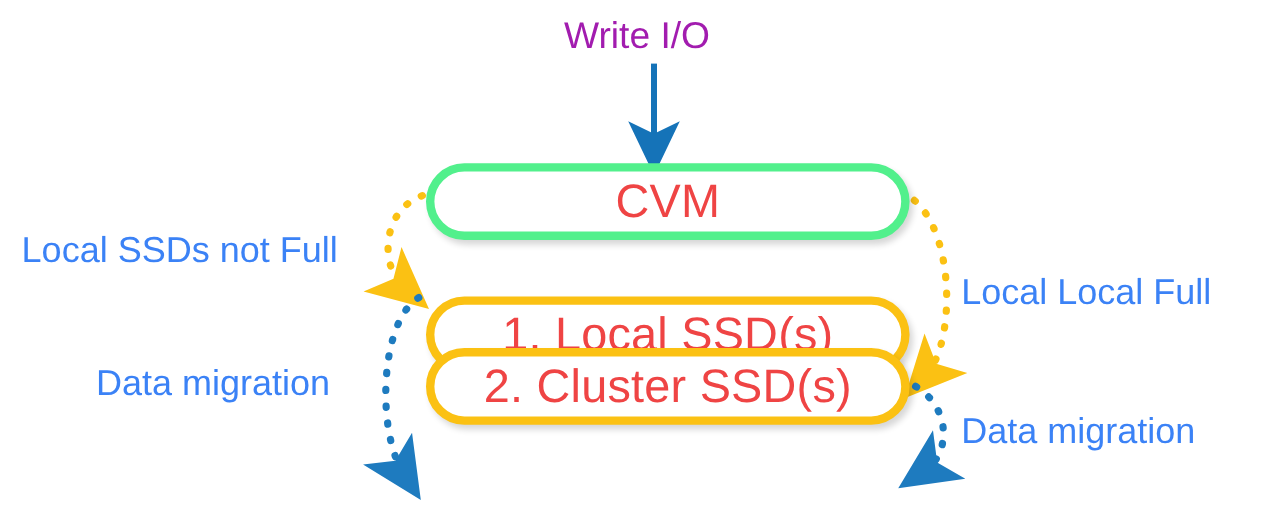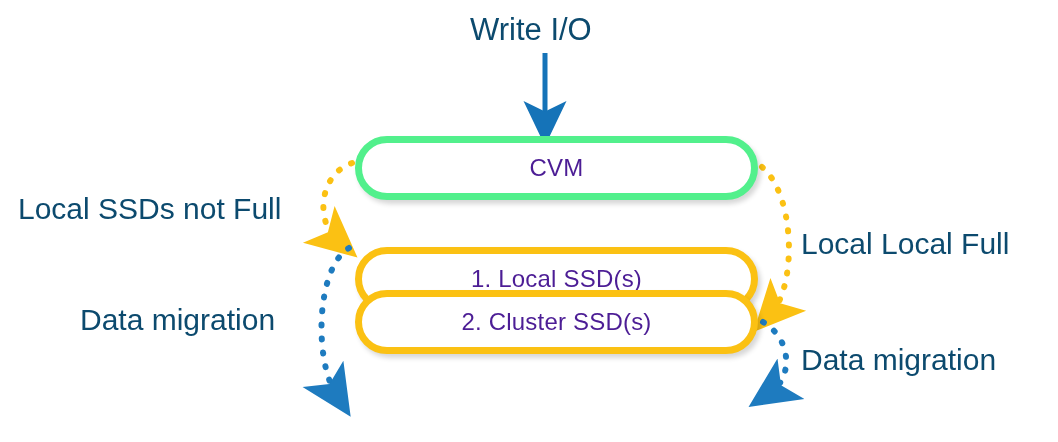--- a/index.html
+++ b/index.html
@@ -32,43 +32,43 @@
     border-width: 7px;
     border-radius: 34px;
     box-shadow: 3px 4px 5px rgba(0,0,0,0.16);
     display: flex;
     align-items: center;
     justify-content: center;
     z-index: 3;
   }
   .tier-label {
     font-family: "Liberation Sans", sans-serif;
-    font-size: 24px;
+    font-size: 39px;
     font-weight: 400;
-    color: #4c1d95;
+    color: #ef4444;
     letter-spacing: 0.2px;
     white-space: nowrap;
     line-height: 1;
   }
   .edge-label {
     position: absolute;
     font-family: "Liberation Sans", sans-serif;
     font-size: 30px;
     font-weight: 400;
-    color: #0c4a6e;
+    color: #3b82f6;
     white-space: nowrap;
     line-height: 1;
     z-index: 4;
   }
   .title-label {
     position: absolute;
     font-family: "Liberation Sans", sans-serif;
     font-size: 31px;
     font-weight: 400;
-    color: #0c4a6e;
+    color: #a21caf;
     white-space: nowrap;
     line-height: 1;
     z-index: 4;
   }
 </style>
 </head>
 <body>
 
 <div id="canvas">
 

